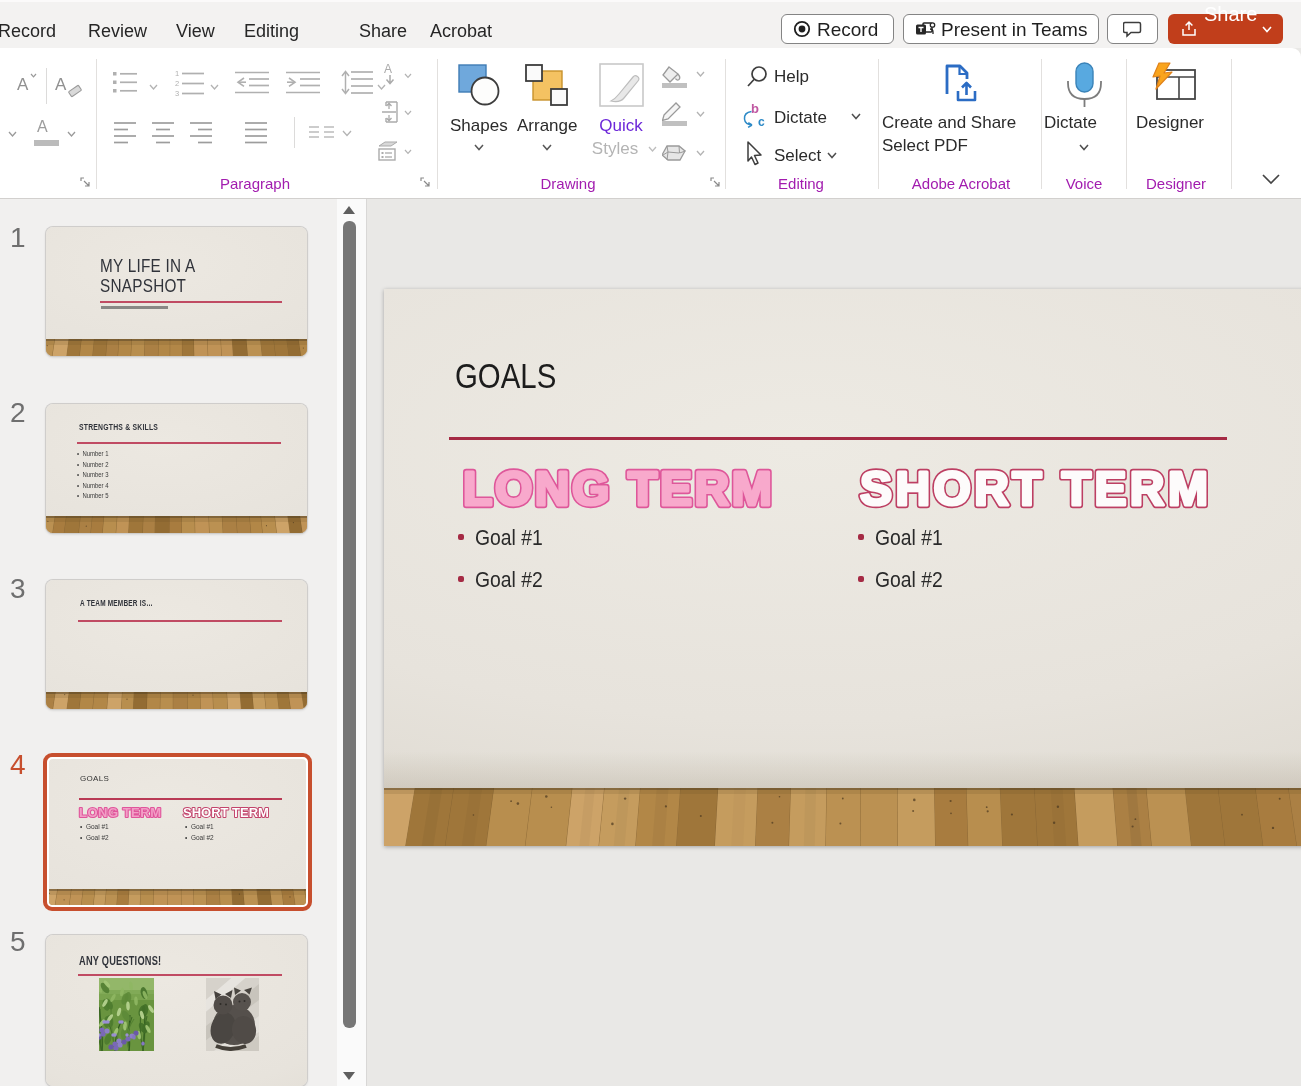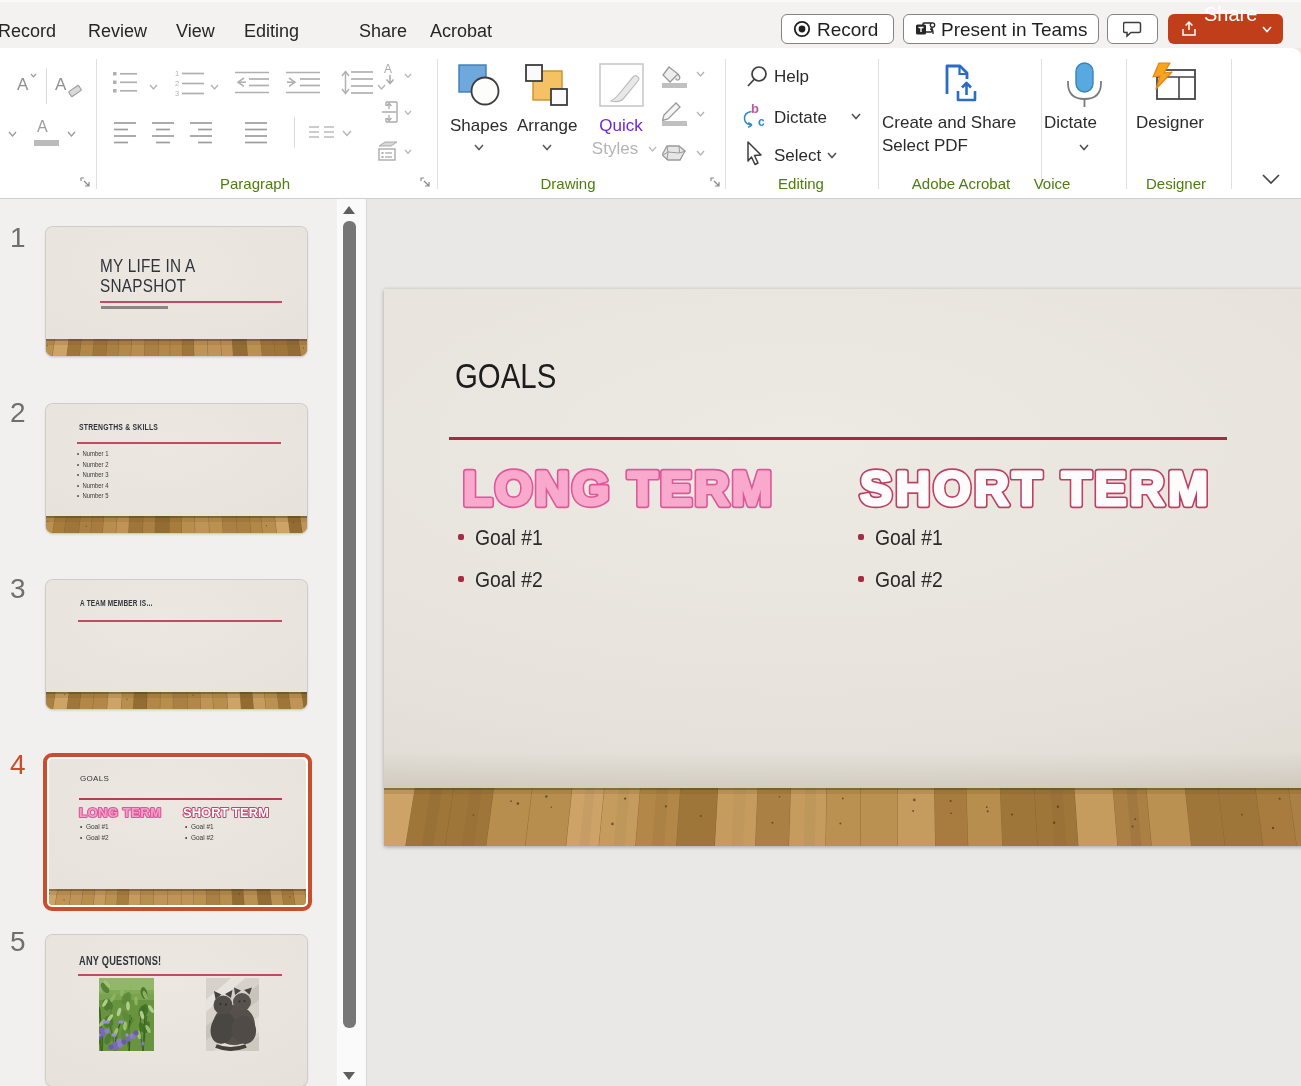--- a/index.html
+++ b/index.html
@@ -1,21 +1,21 @@
 <!DOCTYPE html>
 <html><head><meta charset="utf-8">
 <style>
 *{margin:0;padding:0;box-sizing:border-box}
 html,body{width:1301px;height:1086px;overflow:hidden}
 body{font-family:"Liberation Sans",sans-serif;position:relative;background:#e9e8e6}
 .abs{position:absolute}
 .topbar{left:0;top:0;width:1301px;height:48px;background:#f3f2f1}
 .menuitem{top:21px;font-size:18px;color:#262626;white-space:nowrap}
 .ribbon{left:0;top:48px;width:1301px;height:151px;background:#fff;border-bottom:1px solid #d2d0ce;border-top-right-radius:9px}
-.glabel{font-size:15px;color:#4d7c0f;text-align:center;white-space:nowrap}
+.glabel{font-size:15px;color:#a21caf;text-align:center;white-space:nowrap}
 .btnlabel{font-size:17px;color:#2b2b2b;text-align:left;white-space:nowrap}
 .tbtn{top:14px;height:30px;background:#fff;border:1px solid #848484;border-radius:6px}
 .panel{left:0;top:199px;width:366px;height:887px;background:#f1f0ef}
 .thumb{left:46px;width:261px;height:129px;border-radius:7px;background:radial-gradient(120% 120% at 45% 30%,#ece8e1 0%,#e7e3dc 62%,#e0dbd2 100%);box-shadow:0 0 0 1px #cfcdcb,0 1px 3px rgba(0,0,0,.18)}
 .snum{font-size:28px;color:#6f6f6f}
 .canvas{left:367px;top:199px;width:934px;height:887px;background:#e9e8e6;overflow:hidden}
 .slide{position:absolute;left:17px;top:90px;width:990px;height:557px;background:radial-gradient(130% 95% at 42% 28%,#edeae3 0%,#e7e3dc 52%,#d8d3c9 100%);box-shadow:0 1px 4px rgba(0,0,0,.3)}
 .mini-line{position:absolute;height:2px;background:#c04b63}
 .mini-title{position:absolute;color:#2a2a2a;font-weight:bold;letter-spacing:.3px;white-space:nowrap}
 </style></head><body>
@@ -278,21 +278,21 @@
 <div class="abs" style="left:1041px;top:59px;width:1px;height:130px;background:#e2e0de"></div>
 <svg class="abs" style="left:1064px;top:61px" width="42" height="48">
     <rect x="12" y="2" width="17" height="29" rx="8.5" fill="#58a9e0" stroke="#3a83b8" stroke-width="1.4"></rect>
     <path d="M4 20 v2 q0 16 16.5 16 q16.5 0 16.5 -16 v-2" fill="none" stroke="#7c7c7c" stroke-width="1.8"></path>
     <line x1="20.5" y1="38" x2="20.5" y2="46" stroke="#7c7c7c" stroke-width="1.8"></line>
   </svg>
 <div class="abs btnlabel" style="left:1044px;top:113px;width:80px">Dictate</div>
 <svg class="abs" style="left:1079px;top:144px" width="10" height="7">
     <path d="M1 1 L5.0 5.5 L9 1" fill="none" stroke="#4f4f4f" stroke-width="1.5"></path>
   </svg>
-<div class="abs glabel" style="left:1002px;top:175px;width:100px">Voice</div>
+<div class="abs glabel" style="left:1034.0px;top:175px;width:100px">Voice</div>
 <div class="abs" style="left:1126px;top:59px;width:1px;height:130px;background:#e2e0de"></div>
 <svg class="abs" style="left:1146px;top:61px" width="54" height="44">
     <rect x="11" y="9" width="38" height="29" fill="none" stroke="#454545" stroke-width="1.8"></rect>
     <rect x="14" y="12" width="38" height="2" fill="none"></rect>
     <path d="M11 16 h38 M33 16 v22" fill="none" stroke="#454545" stroke-width="1.6"></path>
     <rect x="33" y="16" width="16" height="10" fill="#454545" opacity="0"></rect>
     <path d="M13 2 L24 2 L18 12 L26 11 L10 28 L14 15 L7 16 Z" fill="#f9a41d" stroke="#e0821a" stroke-width="1.2" stroke-linejoin="round"></path>
   </svg>
 <div class="abs btnlabel" style="left:1136px;top:113px;width:80px">Designer</div>
 <div class="abs glabel" style="left:1121.0px;top:175px;width:110px">Designer</div>

